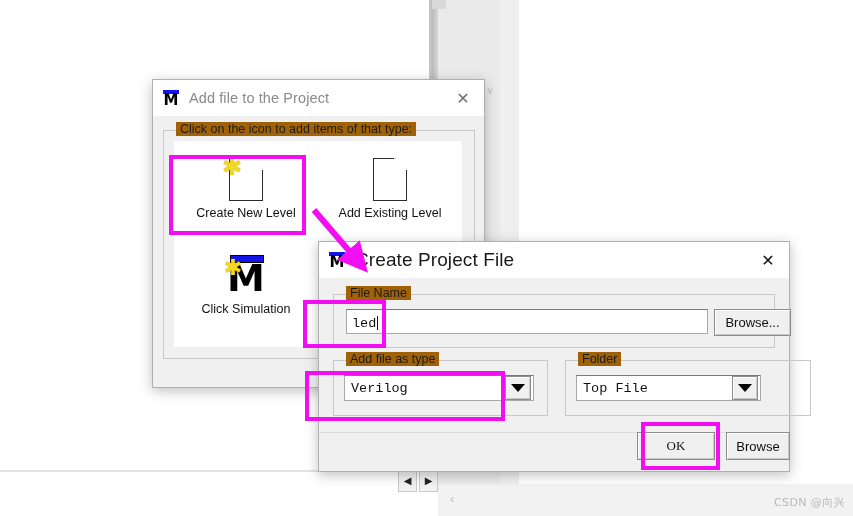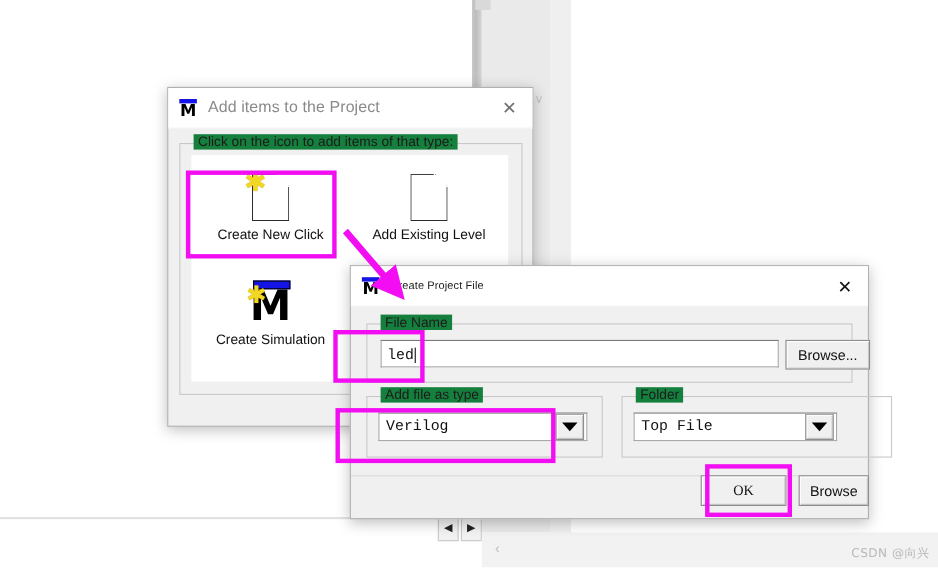--- a/index.html
+++ b/index.html
@@ -89,21 +89,21 @@
     box-shadow:0 3px 12px rgba(0,0,0,.25);
   }
   .dlg-titlebar{
     height:36px;background:#ffffff;display:flex;align-items:center;
     border-bottom:1px solid #f0f0f0;
   }
   .dlg-title{
     font-size:14.5px;color:#8a8a8a;margin-left:9px;letter-spacing:.1px;
     white-space:nowrap;
   }
-  .dlg-title.dark{color:#1a1a1a;font-size:10px;}
+  .dlg-title.dark{color:#1a1a1a;font-size:19px;}
   .dlg-close{
     margin-left:auto;width:42px;height:35px;display:flex;align-items:center;
     justify-content:center;font-size:16px;color:#6f6f6f;
     font-family:"DejaVu Sans",sans-serif;
   }
   .dlg-close.dark{color:#111;}
 
   
   .ms-logo{
     width:18px;height:17px;margin-left:9px;position:relative;flex:0 0 auto;
@@ -117,21 +117,21 @@
     line-height:14px;text-align:center;color:#000;
   }
 
   
   #addItemsDialog{left:152px;top:79px;width:331px;height:307px;}
 
   .group{
     position:absolute;border:1px solid #c8c8c8;background:transparent;
   }
   .group-legend{
-    position:absolute;top:-9px;left:12px;background:#15803d;padding:0 4px;
+    position:absolute;top:-9px;left:12px;background:#a16207;padding:0 4px;
     font-size:12.5px;color:#1b1b1b;white-space:nowrap;
     font-family:"Liberation Sans",sans-serif;
   }
   #itemsGroup{left:10px;top:50px;width:310px;height:227px;}
   .icon-canvas{
     position:absolute;left:10px;top:10px;width:288px;height:206px;background:#ffffff;
   }
 
   .icon-cell{
     position:absolute;width:132px;height:86px;
@@ -262,59 +262,59 @@
   <div class="bg-chevron">∨</div>
 </div>
 
 <div class="dialog" id="addItemsDialog">
 
   <div class="dlg-titlebar">
     <div class="ms-logo">
       <div class="bar"></div>
         <div class="m">M</div>
     </div>
-    <div class="dlg-title">Add items to the Project</div>
+    <div class="dlg-title">Add file to the Project</div>
     <div class="dlg-close">✕</div>
   </div>
 
   <div class="group" id="itemsGroup">
     <div class="group-legend">Click on the icon to add items of that type:</div>
 
     <div class="icon-canvas">
 
       <div class="icon-cell" style="left:6px;top:6px;">
         <div class="glyph">
           <div class="page-icon">
             <div class="sheet"></div>
             <div class="fold2"></div>
             <div class="sparkle">✱</div>
           </div>
         </div>
-        <div class="caption">Create New Click</div>
+        <div class="caption">Create New Level</div>
       </div>
 
       <div class="icon-cell" style="left:150px;top:6px;">
         <div class="glyph">
           <div class="page-icon">
             <div class="sheet"></div>
             <div class="fold2"></div>
           </div>
         </div>
         <div class="caption">Add Existing Level</div>
       </div>
 
       <div class="icon-cell" style="left:6px;top:102px;">
         <div class="glyph">
           <div class="msim-icon">
             <div class="bar"></div>
             <div class="m">M</div>
             <div class="sparkle">✱</div>
           </div>
         </div>
-        <div class="caption">Create Simulation</div>
+        <div class="caption">Click Simulation</div>
       </div>
 
     </div>
   </div>
 </div>
 
 <div class="dialog" id="createFileDialog">
 
   <div class="dlg-titlebar">
     <div class="ms-logo">

